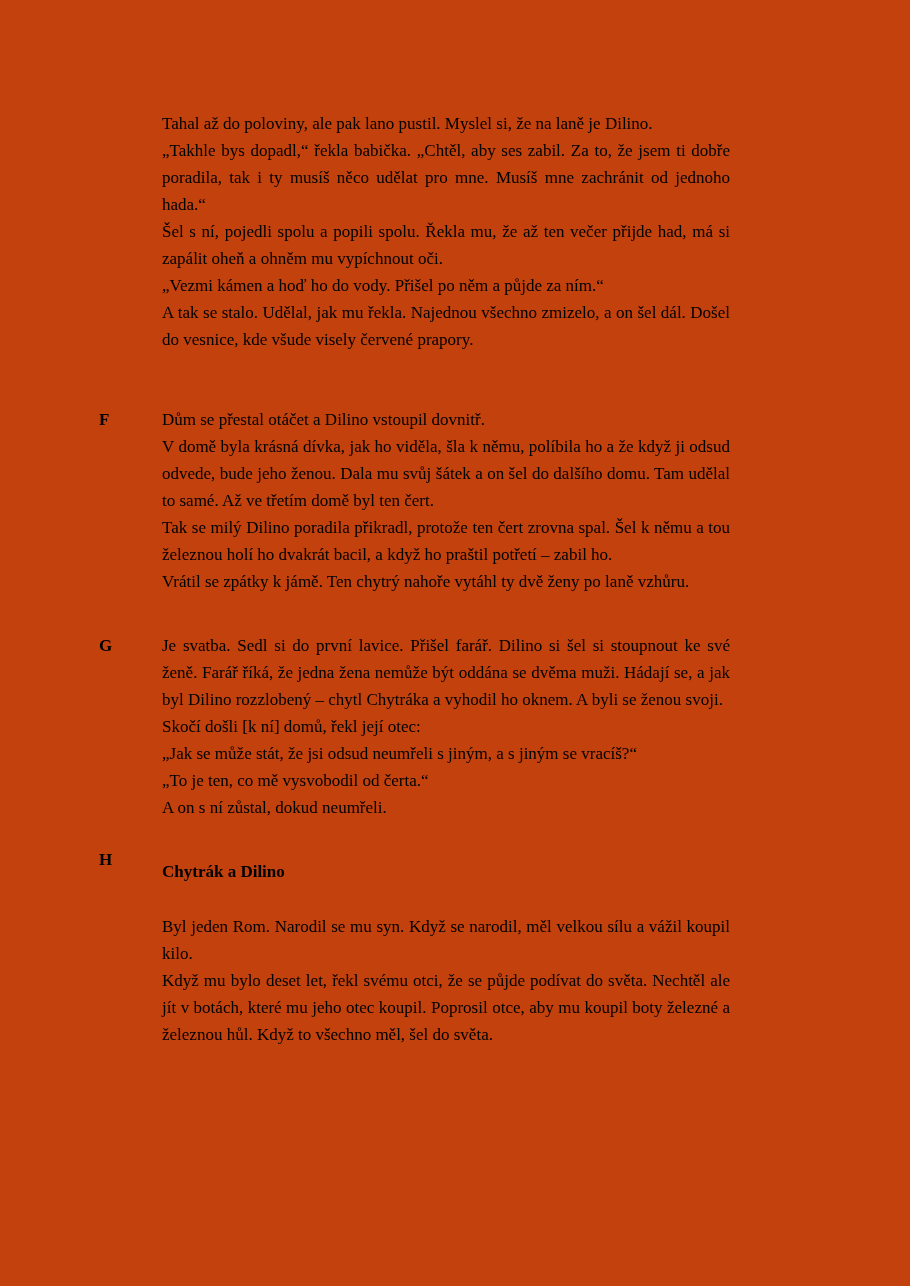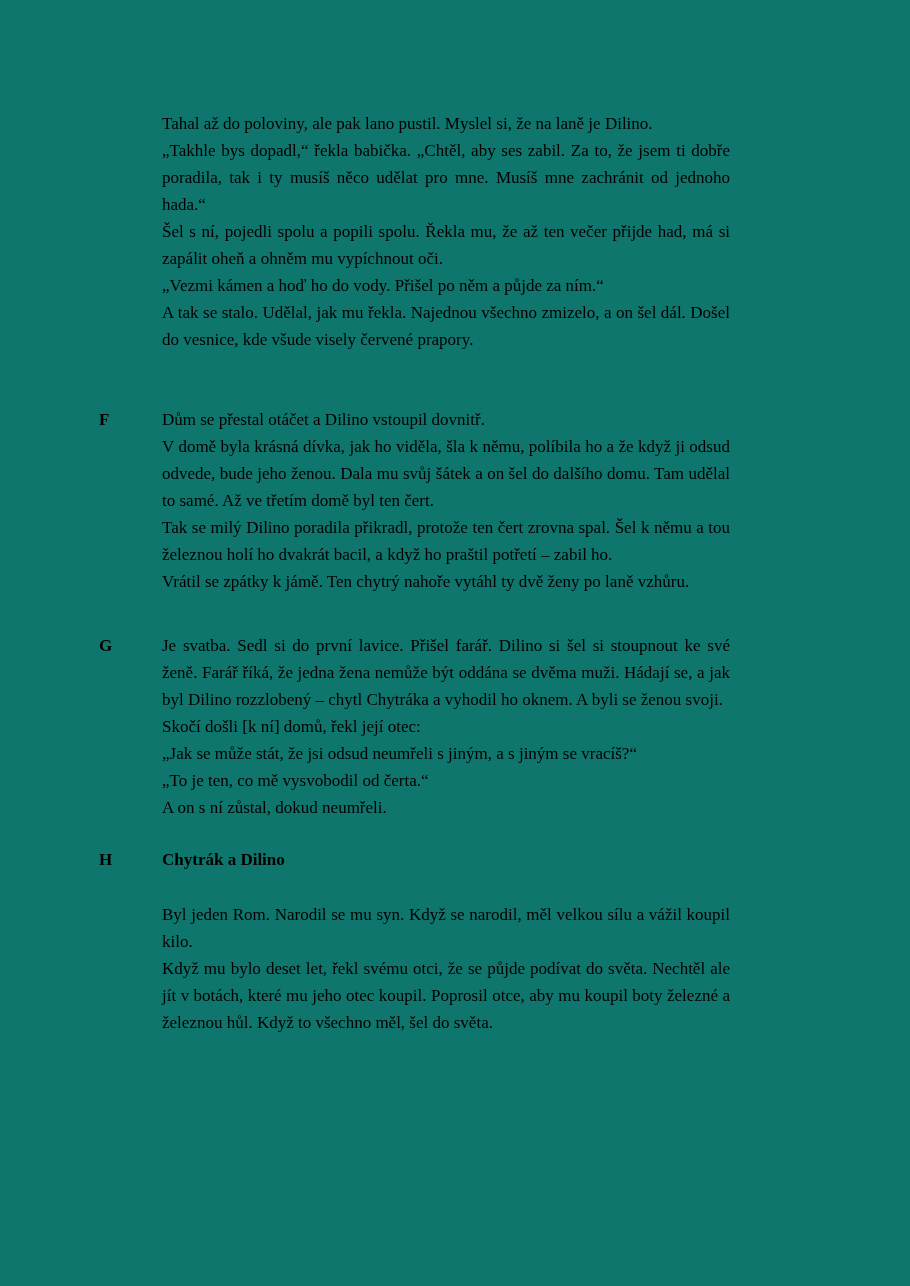--- a/index.html
+++ b/index.html
@@ -9,21 +9,21 @@
   }
   body {
     width: 910px;
     height: 1286px;
     overflow: hidden;
   }
   .page {
     box-sizing: border-box;
     width: 910px;
     height: 1286px;
-    background: #0f766e;
+    background: #c2410c;
     color: #000000;
     font-family: "Liberation Serif", "DejaVu Serif", serif;
     font-size: 17px;
     line-height: 27px;
     padding: 110px 80px 0 99px;
   }
   .section {
     display: grid;
     grid-template-columns: 63px 568px;
   }
@@ -34,21 +34,21 @@
   .label-col {
     font-weight: bold;
   }
   .text-col {
     text-align: justify;
   }
   .sec-title {
     font-size: 17px;
     line-height: 27px;
     font-weight: bold;
-    margin: 0 0 28px 0;
+    margin: 12px 0 28px 0;
     text-align: left;
   }
   .para {
     margin: 0;
     padding: 0;
   }
 </style>
 </head>
 <body>
 

